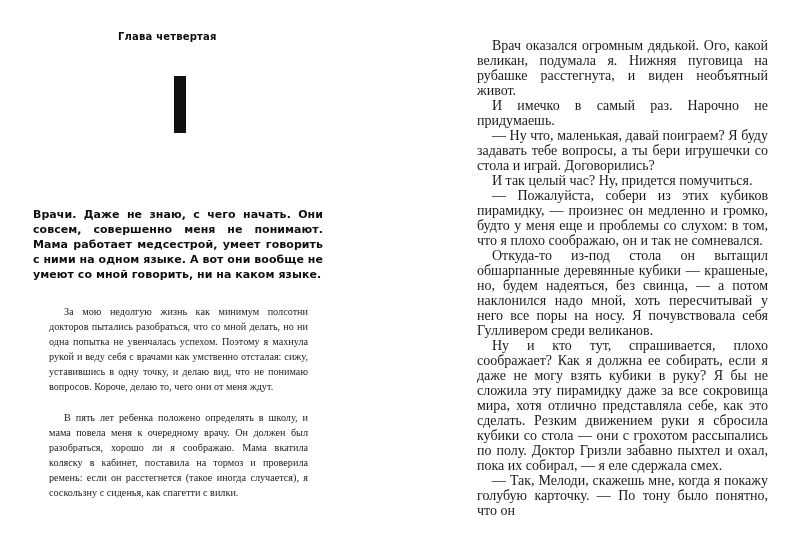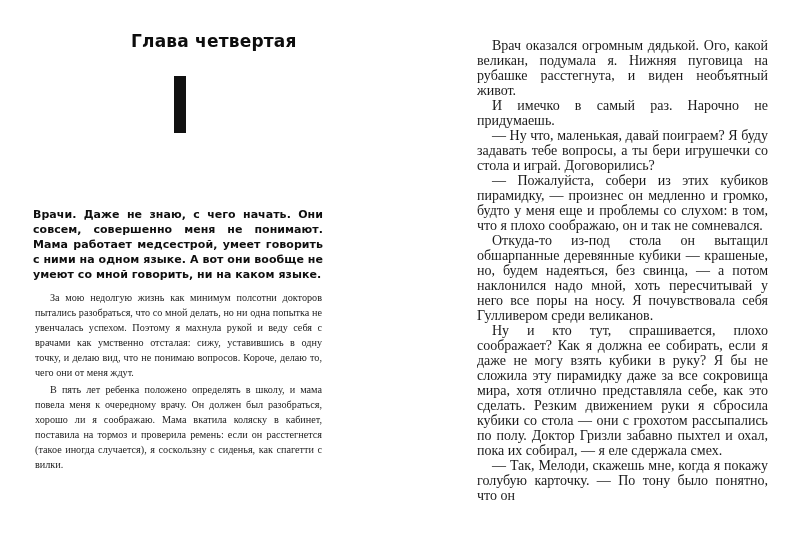--- a/index.html
+++ b/index.html
@@ -24,25 +24,25 @@
     width: 400px; height: 534px;
   }
   .page-right {
     position: absolute;
     left: 400px; top: 0;
     width: 400px; height: 534px;
   }
 
   .chapter-title {
     position: absolute;
-    left: 131px;
+    left: 118px;
     top: 31px;
     font-family: "DejaVu Sans", sans-serif;
     font-weight: 700;
-    font-size: 17px;
+    font-size: 10px;
     letter-spacing: 0.2px;
     color: #0d0d0d;
     white-space: nowrap;
   }
 
   .dropcap {
     position: absolute;
     left: 174px;
     top: 76px;
     width: 12px;
@@ -68,21 +68,21 @@
     position: absolute;
     left: 33px;
     width: 291px;
     font-family: "Liberation Serif", serif;
     font-size: 10.2px;
     line-height: 15.0px;
     text-align: justify;
     color: #1a1a1a;
   }
   .body-block p {
-    margin: 2px;
+    margin: 16px;
     text-indent: 15px;
   }
 
   .left-body { top: 288px; }
 
   .right-body {
     position: absolute;
     left: 477px;
     top: 38px;
     width: 291px;
@@ -132,19 +132,20 @@
   </div>
 
   <div class="page-right">
     <div class="folio folio-right">25</div>
   </div>
 
   <div class="right-body">
     <p>Врач оказался огромным дядькой. Ого, какой великан, подумала я. Нижняя пуговица на рубашке расстегнута, и виден необъятный живот.</p>
     <p>И имечко в самый раз. Нарочно не придумаешь.</p>
     <p>— Ну что, маленькая, давай поиграем? Я буду задавать тебе вопросы, а ты бери игрушечки со стола и играй. Договорились?</p>
+    <p>И так целый час? Ну, придется помучиться.</p>
     <p>— Пожалуйста, собери из этих кубиков пирамидку, — произнес он медленно и громко, будто у меня еще и проблемы со слухом: в том, что я плохо соображаю, он и так не сомневался.</p>
     <p>Откуда-то из-под стола он вытащил обшарпанные деревянные кубики — крашеные, но, будем надеяться, без свинца, — а потом наклонился надо мной, хоть пересчитывай у него все поры на носу. Я почувствовала себя Гулливером среди великанов.</p>
     <p>Ну и кто тут, спрашивается, плохо соображает? Как я должна ее собирать, если я даже не могу взять кубики в руку? Я бы не сложила эту пирамидку даже за все сокровища мира, хотя отлично представляла себе, как это сделать. Резким движением руки я сбросила кубики со стола — они с грохотом рассыпались по полу. Доктор Гризли забавно пыхтел и охал, пока их собирал, — я еле сдержала смех.</p>
     <p>— Так, Мелоди, скажешь мне, когда я покажу голубую карточку. — По тону было понятно, что он</p>
   </div>
 
 </div>
 
 </body></html>

